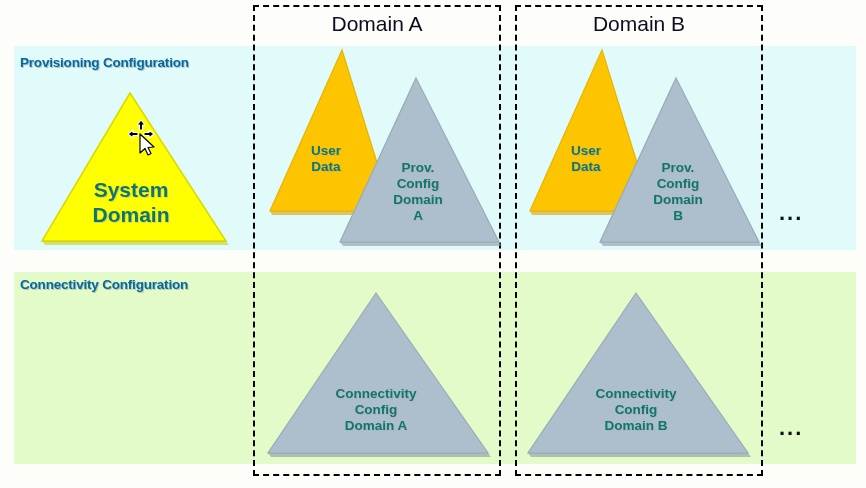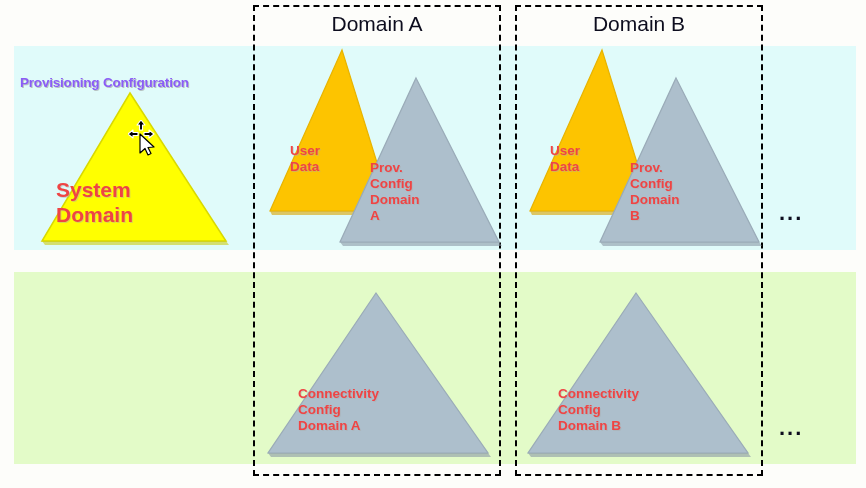--- a/index.html
+++ b/index.html
@@ -13,25 +13,24 @@
 
   
   .band{position:absolute;}
   #band-prov{left:14px;top:46px;width:842px;height:204px;background:#e0fbfa;}
   #band-conn{left:14px;top:272px;width:842px;height:192px;background:#e3fbc8;}
 
   .band-label{
     position:absolute;
     font-size:13.5px;
     font-weight:bold;
-    color:#8b5cf6;
+    color:#0369a1;
     letter-spacing:-0.2px;
     white-space:nowrap;
     text-shadow:1px 1px 0 rgba(150,150,150,.55);
-    margin-top:20px;
   }
   #label-prov{left:20px;top:55px;}
   #label-conn{left:20px;top:277px;}
 
   
   .domain-box{
     position:absolute;
     border:2.5px dashed #000;
     box-sizing:border-box;
     background:transparent;
@@ -50,24 +49,24 @@
     white-space:nowrap;
   }
   #domain-a-title{left:253px;}
   #domain-b-title{left:515px;}
 
   
   .tri{position:absolute;}
   .tri svg{display:block;overflow:visible;}
   .tri-label{
     position:absolute;
-    text-align:left;
+    text-align:center;
     font-size:13.5px;
     font-weight:bold;
-    color:#ef4444;
+    color:#0f766e;
     line-height:1.18;
     white-space:pre-line;
     text-shadow:1px 1px 0 rgba(170,170,170,.45);
     pointer-events:none;
   }
 
   
   #tri-system{left:36px;top:88px;}
   #lbl-system{left:56px;top:178px;width:150px;font-size:21px;}
 
@@ -108,20 +107,21 @@
 </style>
 </head>
 <body>
 
 <div id="stage">
 
   <div class="band" id="band-prov"></div>
   <div class="band" id="band-conn"></div>
 
   <div class="band-label" id="label-prov">Provisioning Configuration</div>
+  <div class="band-label" id="label-conn">Connectivity Configuration</div>
 
   <div class="tri" id="tri-system">
     <svg width="200" height="160" viewBox="0 0 200 160">
       <polygon points="94,5 190,153 6,153" fill="#ffff00" stroke="#d9d900" stroke-width="1.5"></polygon>
       <polygon points="6,153 190,153 193,157 9,157" fill="#c9c900" opacity="0.55"></polygon>
     </svg>
   </div>
   <div class="tri-label" id="lbl-system">System
 Domain</div>
 

